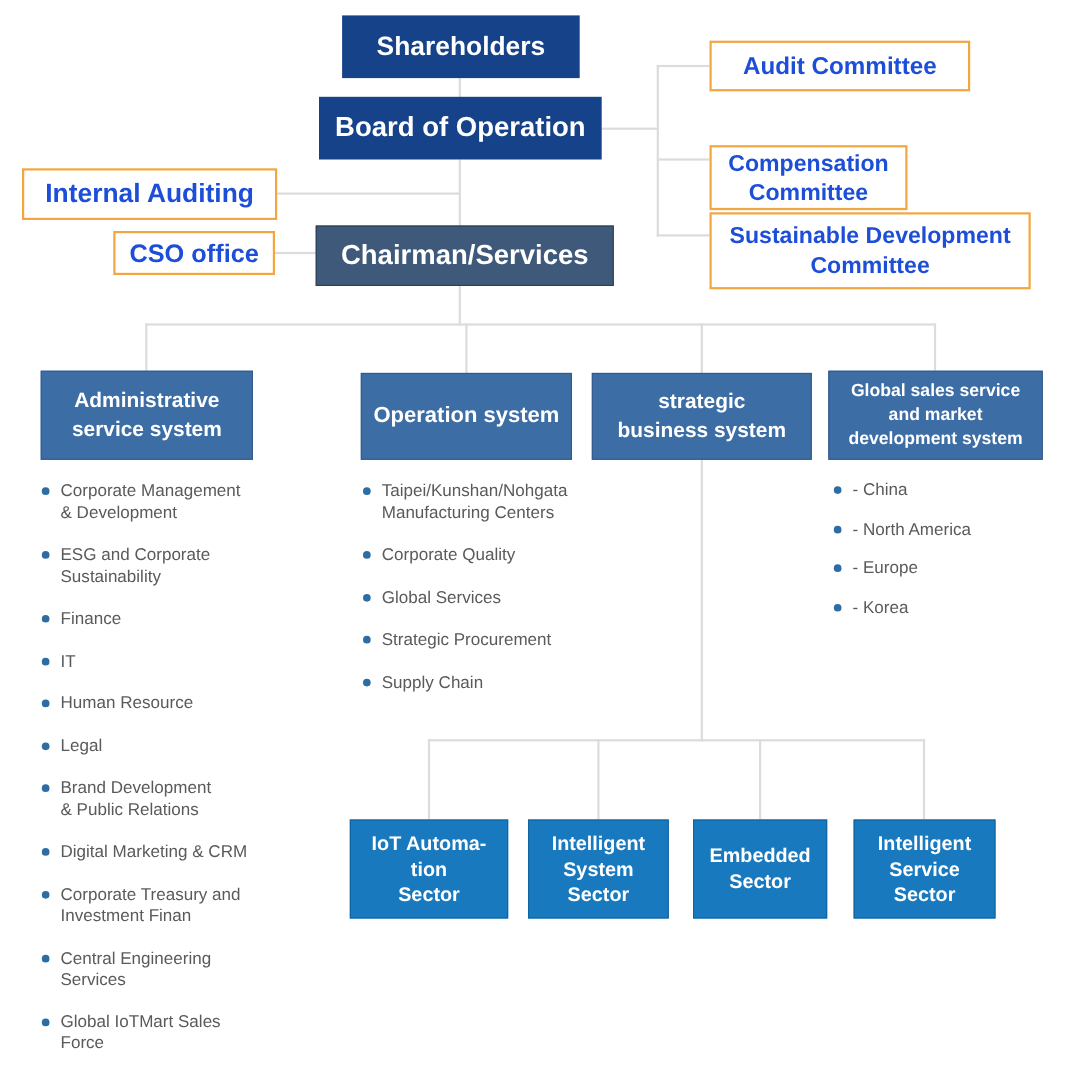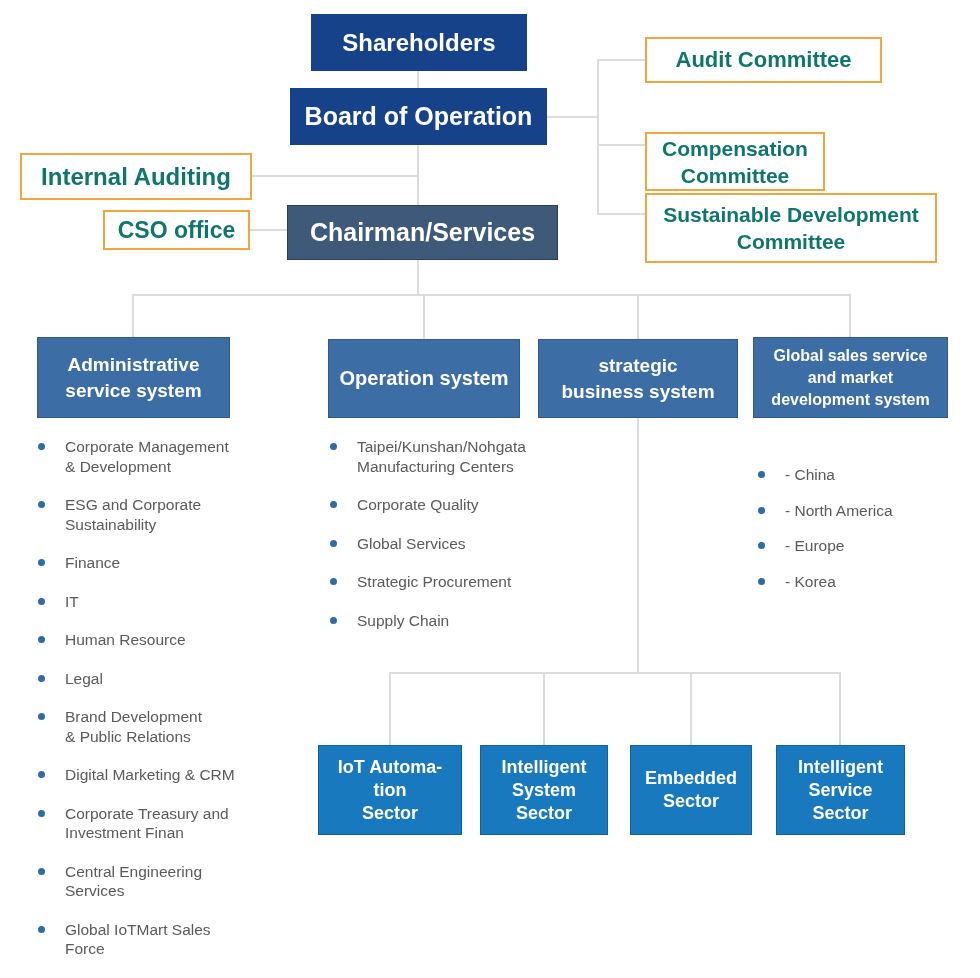--- a/index.html
+++ b/index.html
@@ -9,25 +9,25 @@
   }
   .ln{position:absolute;background:#dcdcdc;}
   .ln.v{width:2px;}
   .ln.h{height:2px;}
   .box{
     position:absolute;box-sizing:border-box;display:flex;align-items:center;justify-content:center;
     text-align:center;white-space:pre-line;font-weight:bold;
   }
   .navy{background:#16428A;color:#ffffff;}
   .slate{background:#3E5979;color:#ffffff;border:1px solid #2C4055;}
-  .outline{background:#ffffff;border:2px solid #F2A640;color:#0f766e;}
+  .outline{background:#ffffff;border:2px solid #F2A640;color:#1d4ed8;}
   .sys{background:#3D6DA5;color:#ffffff;border:1px solid #32598B;}
   .sector{background:#1879BE;color:#ffffff;border:1px solid #1064A0;font-size:18px;line-height:23px;}
   .list{position:absolute;}
-  .li{display:flex;align-items:flex-start;gap:20px;margin-bottom:19px;}
+  .li{display:flex;align-items:flex-start;gap:10px;margin-bottom:19px;}
   .list.tight .li{margin-bottom:16px;}
   .dot{width:7px;height:7px;border-radius:50%;background:#2E6DA4;flex:none;margin-top:6px;}
   .li-t{color:#5A5A5A;font-size:15.5px;line-height:19.5px;white-space:pre-line;}
 </style>
 </head>
 <body>
 
 <div class="canvas">
 
   <div class="ln v" style="left:417px;top:71px;height:18px"></div>
@@ -143,21 +143,21 @@
     <div class="li">
         <span class="dot"></span>
         <span class="li-t">Strategic Procurement</span>
       </div>
     <div class="li">
         <span class="dot"></span>
         <span class="li-t">Supply Chain</span>
       </div>
   </div>
 
-  <div class="list tight" style="left:758px;top:465px;width:200px">
+  <div class="list tight" style="left:758px;top:436px;width:200px">
     <div class="li">
         <span class="dot"></span>
         <span class="li-t">- China</span>
       </div>
     <div class="li">
         <span class="dot"></span>
         <span class="li-t">- North America</span>
       </div>
     <div class="li">
         <span class="dot"></span>

